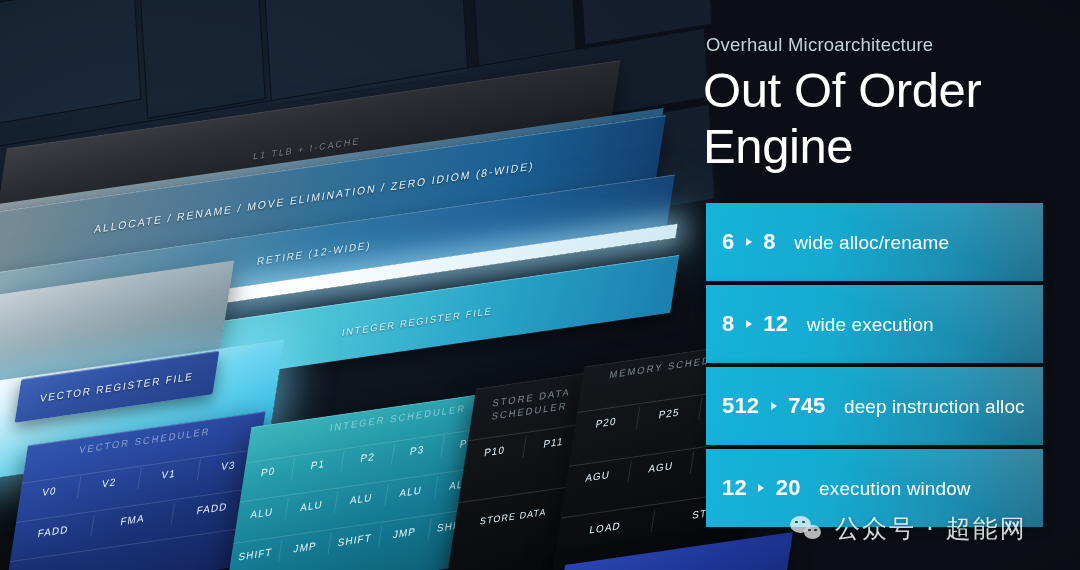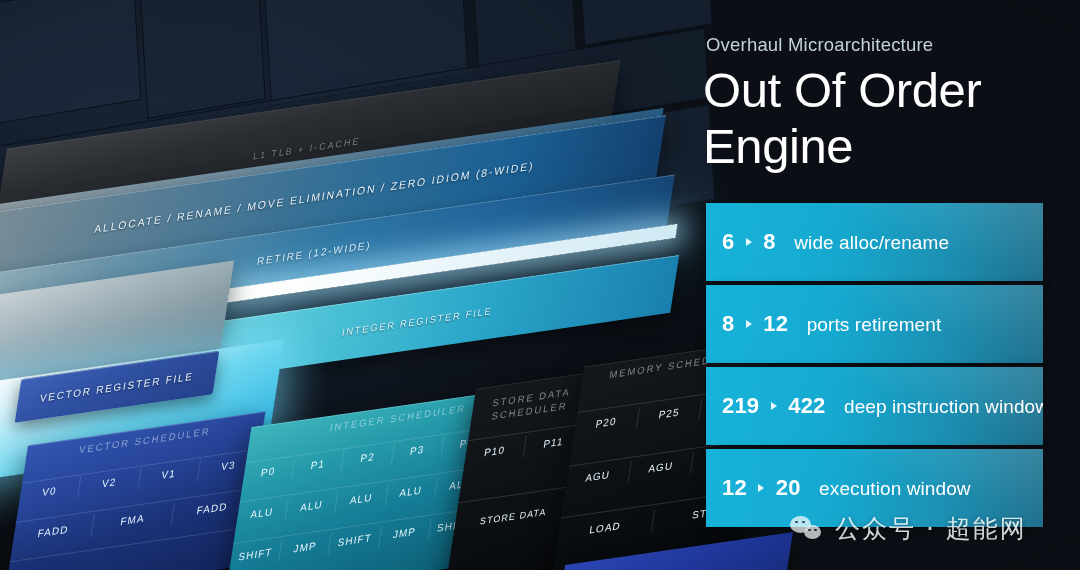--- a/index.html
+++ b/index.html
@@ -401,30 +401,30 @@
           <span class="num">8</span>
           <span class="desc">wide alloc/rename</span>
         </span>
       </div>
 
       <div class="card">
         <span class="card-text">
           <span class="num">8</span>
           <span class="arrow"></span>
           <span class="num">12</span>
-          <span class="desc">ports retirement</span>
+          <span class="desc">wide execution</span>
         </span>
       </div>
 
       <div class="card">
         <span class="card-text">
-          <span class="num">219</span>
+          <span class="num">512</span>
           <span class="arrow"></span>
-          <span class="num">422</span>
-          <span class="desc">deep instruction window</span>
+          <span class="num">745</span>
+          <span class="desc">deep instruction alloc</span>
         </span>
       </div>
 
       <div class="card">
         <span class="card-text">
           <span class="num">12</span>
           <span class="arrow"></span>
           <span class="num">20</span>
           <span class="desc">execution window</span>
         </span>

